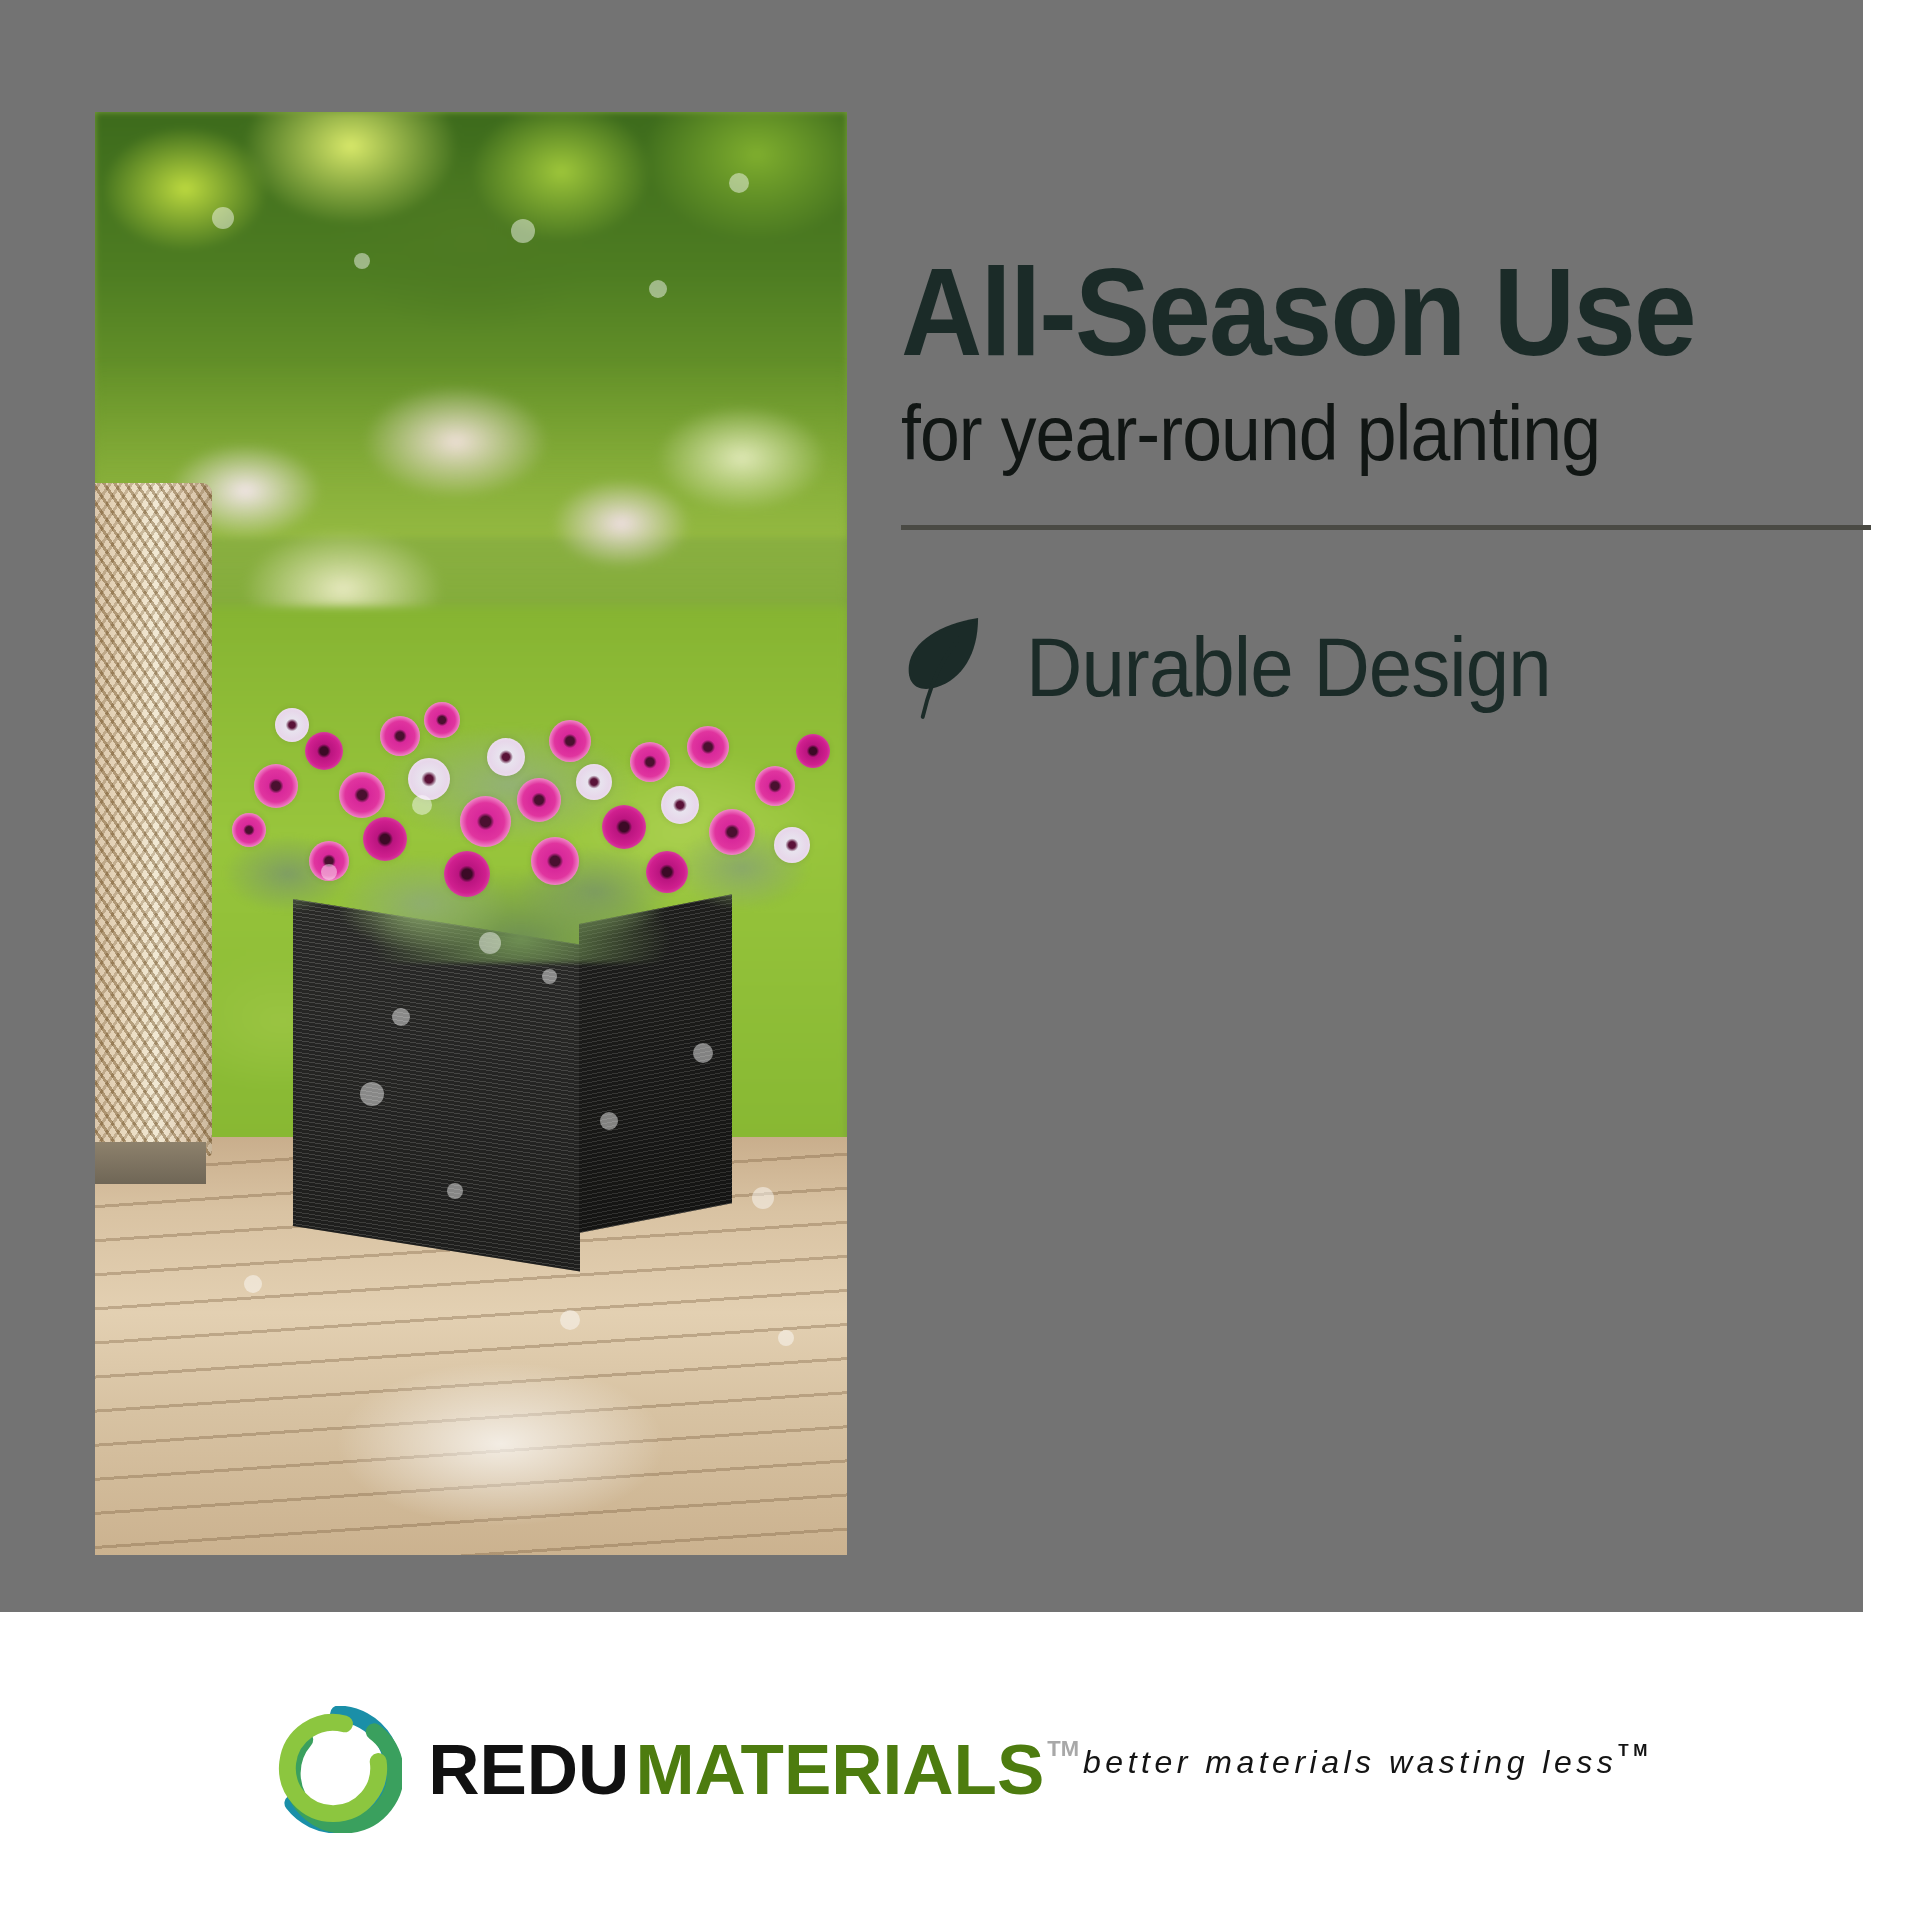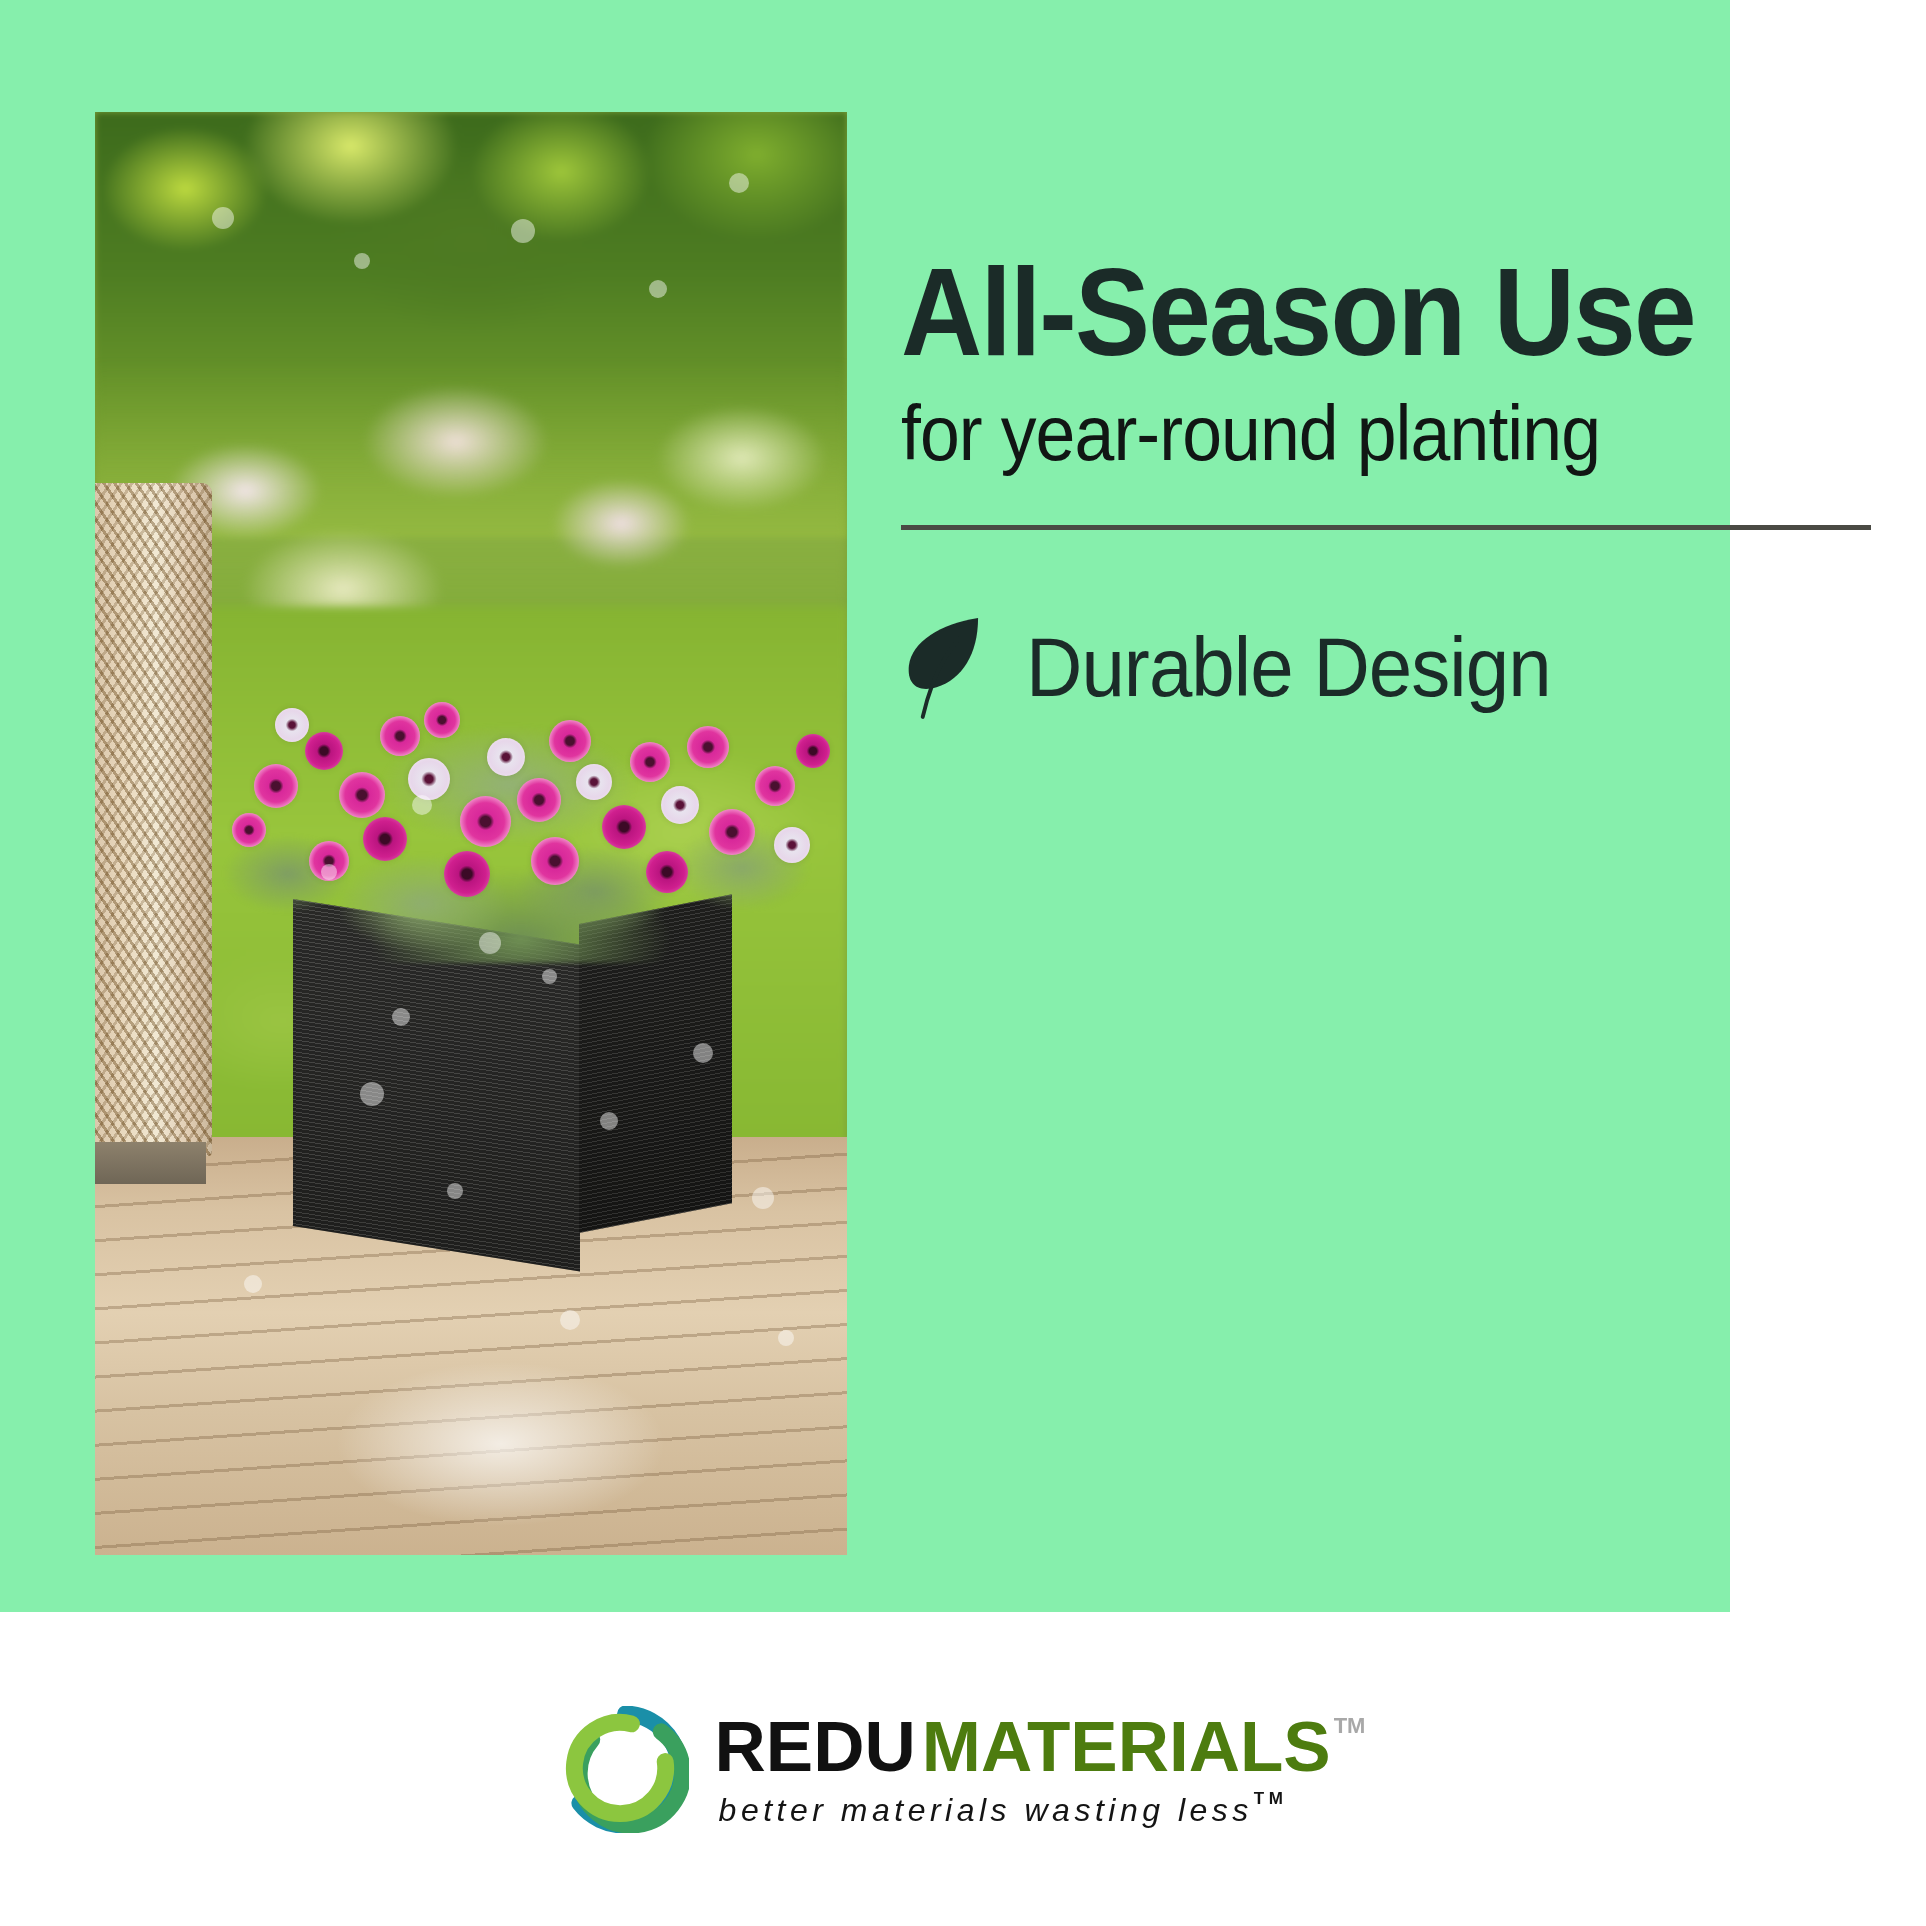--- a/index.html
+++ b/index.html
@@ -6,22 +6,22 @@
   body{
     width:1927px;height:1927px;
     background:#ffffff;
     font-family:"Liberation Sans", sans-serif;
     overflow:hidden;
   }
   .canvas{position:relative;width:1927px;height:1927px;}
 
   
   .hero-panel{
-    position:absolute;left:0;top:0;width:1730px;height:1612px;
-    background:#86efac;
+    position:absolute;left:0;top:0;width:1863px;height:1612px;
+    background:#737373;
   }
 
   
   .photo{
     position:absolute;left:95px;top:112px;width:752px;height:1443px;
     overflow:hidden;background:#7aa13a;
   }
   .ph-layer{position:absolute;}
 
   
@@ -193,21 +193,21 @@
   }
 
   
   .footer{
     position:absolute;left:0;top:1612px;width:1927px;height:315px;
     background:#ffffff;
     display:flex;align-items:center;justify-content:center;
   }
   .logo{display:flex;align-items:center;gap:26px;}
   .logo-mark{width:127px;height:127px;min-width:127px;}
-  .logo-text{display:flex;flex-direction:column;gap:0;}
+  .logo-text{display:flex;gap:0;}
   .logo-wordmark{
     display:flex;align-items:flex-start;
     font-family:"Liberation Sans", sans-serif;
     font-weight:700;
     font-size:71px;
     letter-spacing:0px;
     line-height:1;
   }
   .wm-redu{color:#111111;}
   .wm-materials{color:#4d7c0f;margin-left:6px;}

